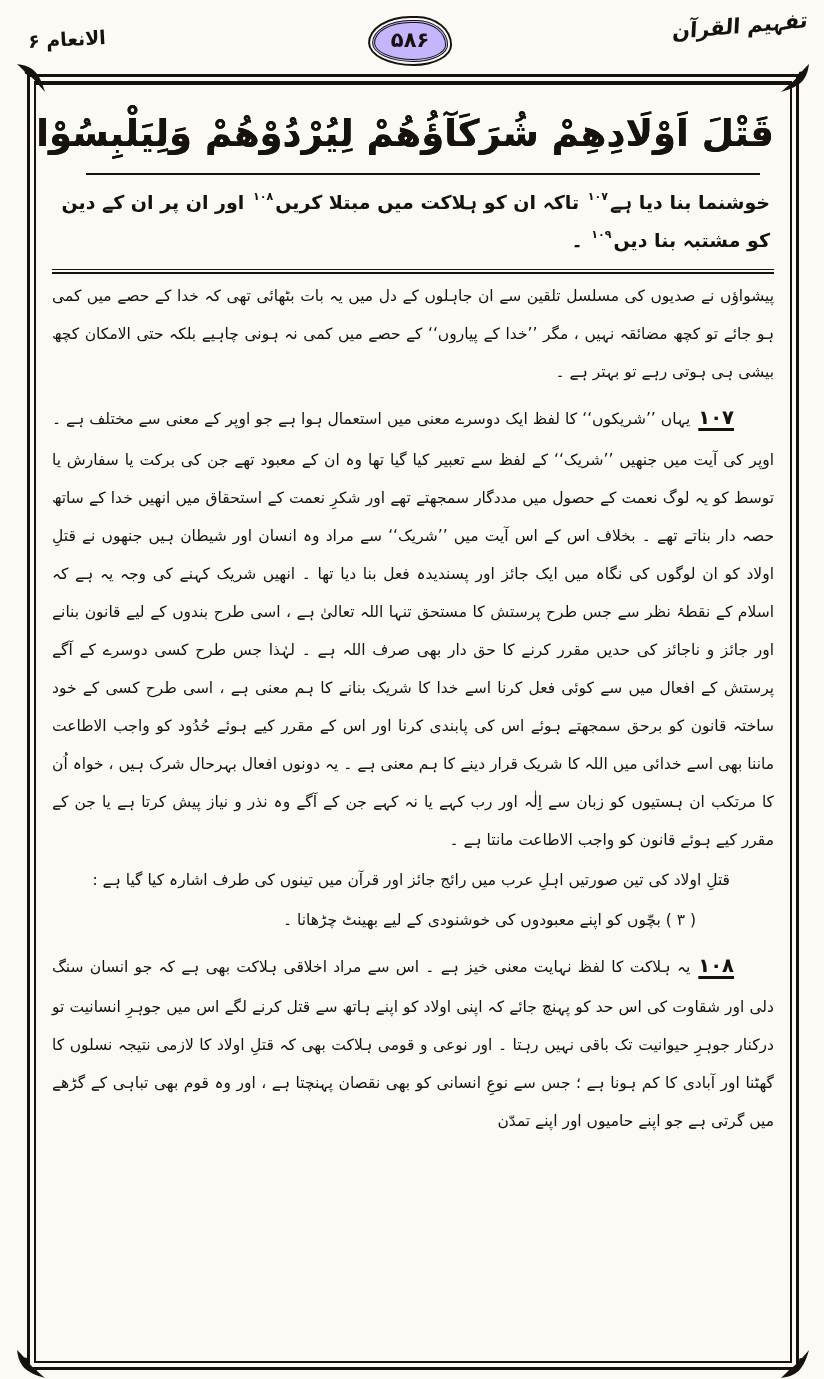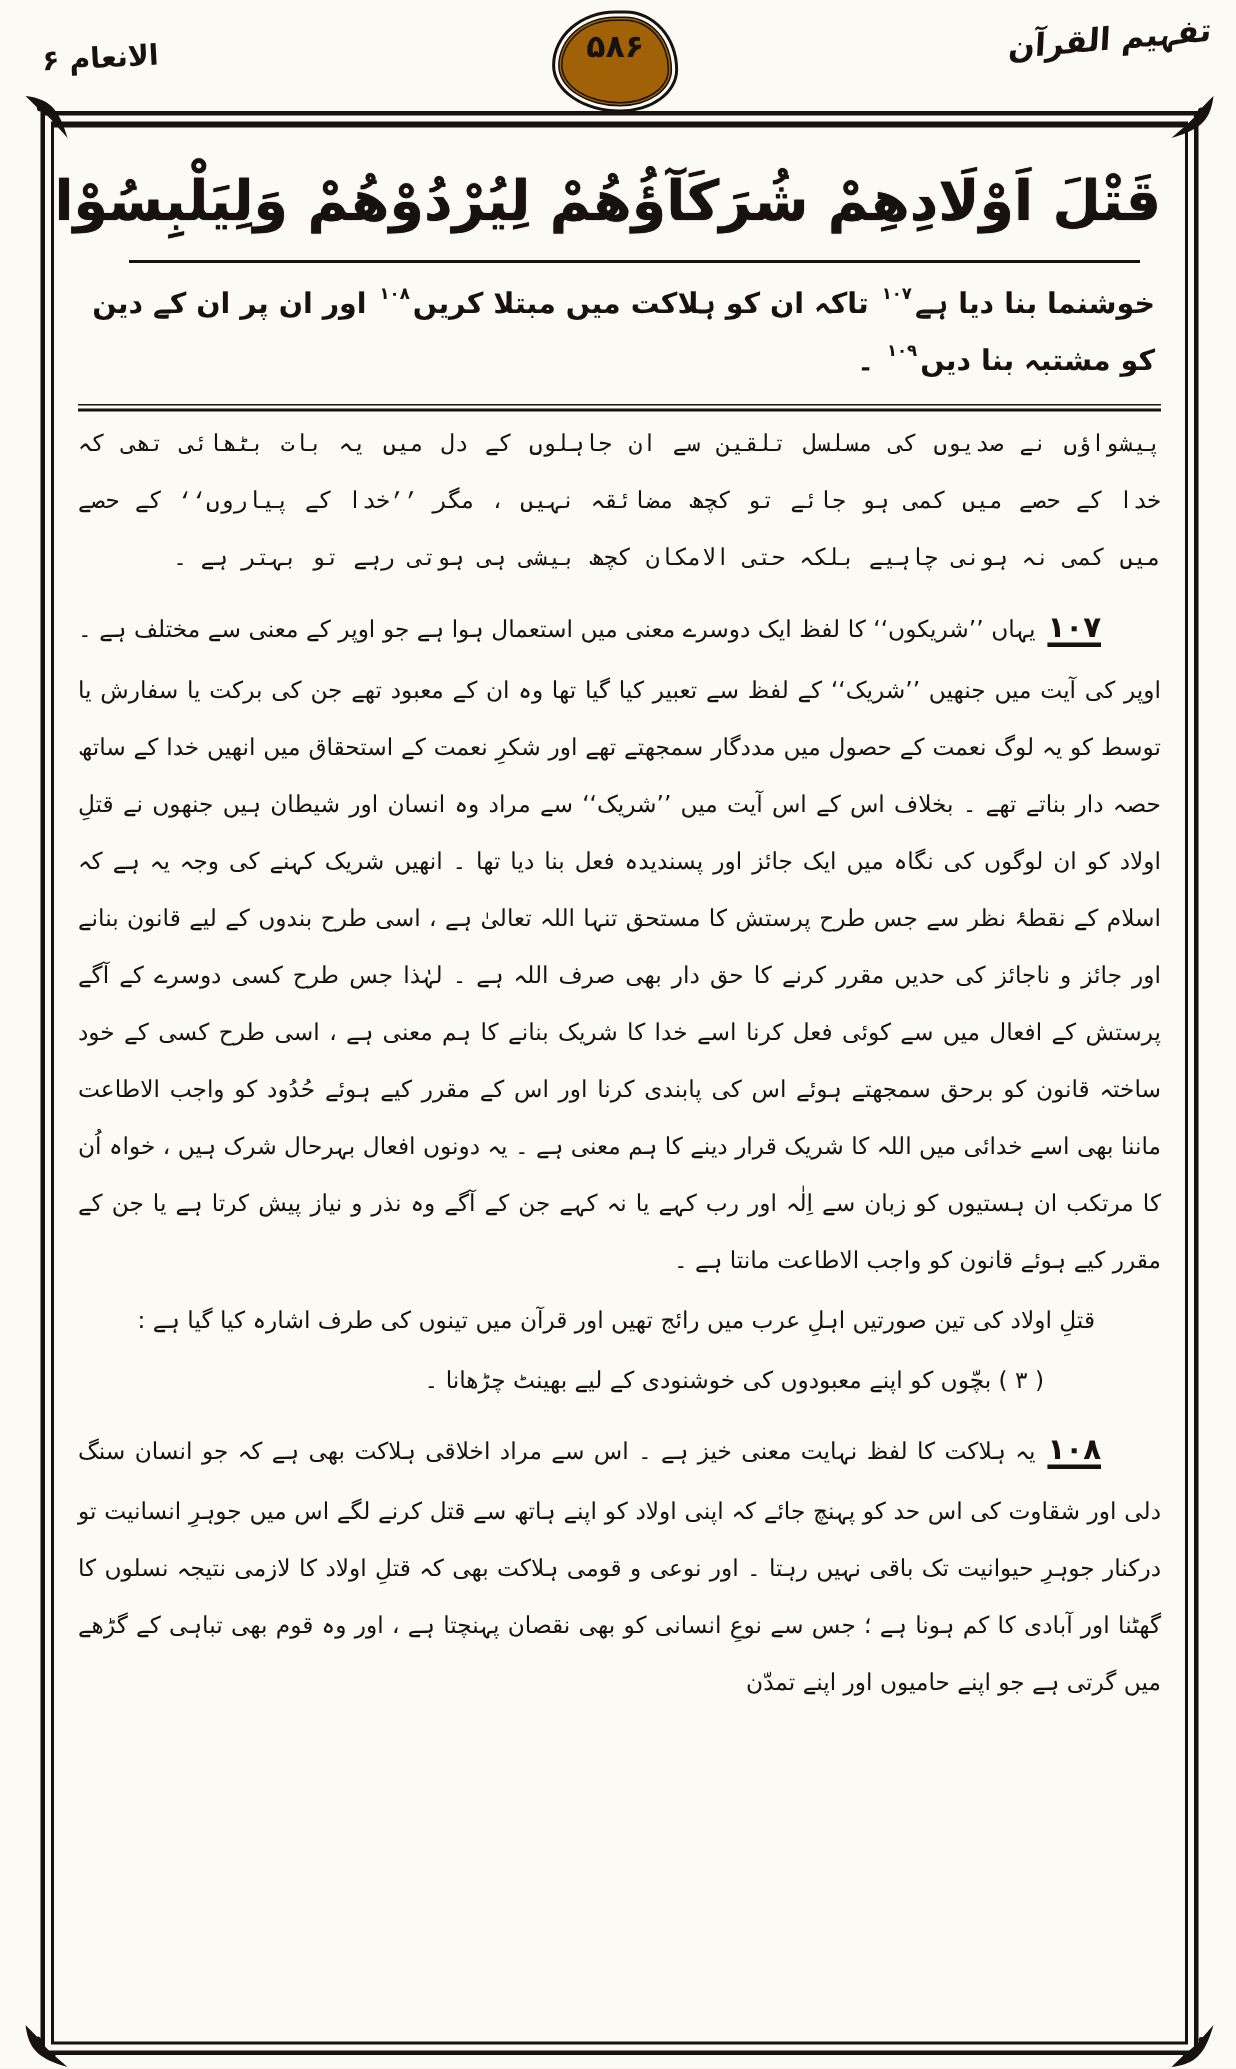--- a/index.html
+++ b/index.html
@@ -30,23 +30,23 @@
   }
   .medallion {
     position: absolute; top: 4px; left: 50%; transform: translateX(-52%);
     width: 96px; height: 62px;
     display: flex; align-items: center; justify-content: center;
   }
   .medallion-blob {
     border: 3px double #171210;
     outline: 2px solid #171210; outline-offset: 2px;
     border-radius: 55% 45% 50% 60% / 60% 65% 45% 50%;
-    padding: 5px 16px 25px;
+    padding: 5px 16px 7px;
     font-size: 21px; font-weight: bold;
-    background: #a16207;
+    background: #c4b5fd;
     letter-spacing: 1px;
     margin-top: 12px;
   }
   
   .frame {
     position: absolute; top: 74px; left: 27px; right: 25px; bottom: 9px;
     border: 3px solid #171210;
   }
   .frame-inner {
     position: absolute; inset: 4px;
@@ -81,21 +81,21 @@
   .fn-sup { font-size: 11px; font-weight: bold; position: relative; top: -2px; padding: 0 2px; }
   .section-rule { height: 5px; border-top: 1.5px solid #171210; border-bottom: 2.5px solid #171210; margin: 10px 0 4px; }
   
   .body-text { direction: rtl; }
   .para {
     font-size: 15.5px;
     line-height: 2.45;
     text-align: justify;
     margin-bottom: 2px;
   }
-  .para.flush { text-indent: 0; font-family: Liberation Mono, monospace; }
+  .para.flush { text-indent: 0; }
   .para.indent { text-indent: 44px; }
   .para.list { text-indent: 78px; }
   .para.footnote { text-indent: 40px; }
   .fnm {
     font-weight: bold; font-size: 19.5px;
     text-decoration: underline;
     text-decoration-thickness: 2.5px;
     text-underline-offset: 4px;
     padding-left: 8px;
   }
@@ -148,21 +148,21 @@
       </div>
 
       <div class="section-rule"></div>
 
       <div class="body-text">
 
         <p class="para flush"><span>پیشواؤں نے صدیوں کی مسلسل تلقین سے ان جاہلوں کے دل میں یہ بات بٹھائی تھی کہ خدا کے حصے میں کمی ہو جائے تو کچھ مضائقہ نہیں ، مگر ’’خدا کے پیاروں‘‘ کے حصے میں کمی نہ ہونی چاہیے بلکہ حتی الامکان کچھ بیشی ہی ہوتی رہے تو بہتر ہے ۔</span></p>
 
         <p class="para footnote"><span class="fnm">۱۰۷</span><span>یہاں ’’شریکوں‘‘ کا لفظ ایک دوسرے معنی میں استعمال ہوا ہے جو اوپر کے معنی سے مختلف ہے ۔ اوپر کی آیت میں جنھیں ’’شریک‘‘ کے لفظ سے تعبیر کیا گیا تھا وہ ان کے معبود تھے جن کی برکت یا سفارش یا توسط کو یہ لوگ نعمت کے حصول میں مددگار سمجھتے تھے اور شکرِ نعمت کے استحقاق میں انھیں خدا کے ساتھ حصہ دار بناتے تھے ۔ بخلاف اس کے اس آیت میں ’’شریک‘‘ سے مراد وہ انسان اور شیطان ہیں جنھوں نے قتلِ اولاد کو ان لوگوں کی نگاہ میں ایک جائز اور پسندیدہ فعل بنا دیا تھا ۔ انھیں شریک کہنے کی وجہ یہ ہے کہ اسلام کے نقطۂ نظر سے جس طرح پرستش کا مستحق تنہا اللہ تعالیٰ ہے ، اسی طرح بندوں کے لیے قانون بنانے اور جائز و ناجائز کی حدیں مقرر کرنے کا حق دار بھی صرف اللہ ہے ۔ لہٰذا جس طرح کسی دوسرے کے آگے پرستش کے افعال میں سے کوئی فعل کرنا اسے خدا کا شریک بنانے کا ہم معنی ہے ، اسی طرح کسی کے خود ساختہ قانون کو برحق سمجھتے ہوئے اس کی پابندی کرنا اور اس کے مقرر کیے ہوئے حُدُود کو واجب الاطاعت ماننا بھی اسے خدائی میں اللہ کا شریک قرار دینے کا ہم معنی ہے ۔ یہ دونوں افعال بہرحال شرک ہیں ، خواہ اُن کا مرتکب ان ہستیوں کو زبان سے اِلٰہ اور رب کہے یا نہ کہے جن کے آگے وہ نذر و نیاز پیش کرتا ہے یا جن کے مقرر کیے ہوئے قانون کو واجب الاطاعت مانتا ہے ۔</span></p>
 
-        <p class="para indent"><span>قتلِ اولاد کی تین صورتیں اہلِ عرب میں رائج تھیں اور قرآن میں تینوں کی طرف اشارہ کیا گیا ہے :</span></p>
+        <p class="para indent"><span>قتلِ اولاد کی تین صورتیں اہلِ عرب میں رائج جائز اور قرآن میں تینوں کی طرف اشارہ کیا گیا ہے :</span></p>
 
 
 
         <p class="para list"><span>( ۳ ) بچّوں کو اپنے معبودوں کی خوشنودی کے لیے بھینٹ چڑھانا ۔</span></p>
 
         <p class="para footnote"><span class="fnm">۱۰۸</span><span>یہ ہلاکت کا لفظ نہایت معنی خیز ہے ۔ اس سے مراد اخلاقی ہلاکت بھی ہے کہ جو انسان سنگ دلی اور شقاوت کی اس حد کو پہنچ جائے کہ اپنی اولاد کو اپنے ہاتھ سے قتل کرنے لگے اس میں جوہرِ انسانیت تو درکنار جوہرِ حیوانیت تک باقی نہیں رہتا ۔ اور نوعی و قومی ہلاکت بھی کہ قتلِ اولاد کا لازمی نتیجہ نسلوں کا گھٹنا اور آبادی کا کم ہونا ہے ؛ جس سے نوعِ انسانی کو بھی نقصان پہنچتا ہے ، اور وہ قوم بھی تباہی کے گڑھے میں گرتی ہے جو اپنے حامیوں اور اپنے تمدّن</span></p>
 
       </div>
     </div>
   </div>

